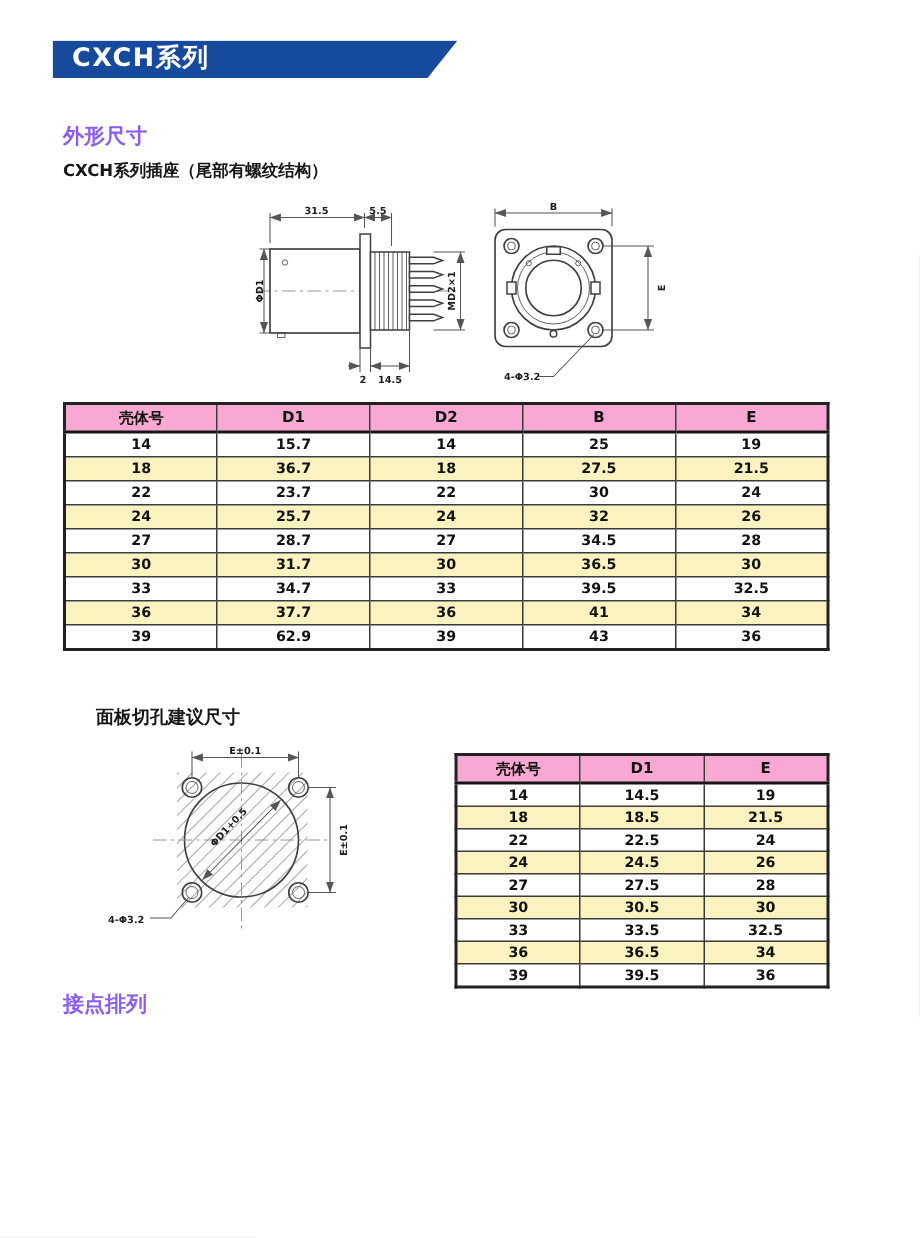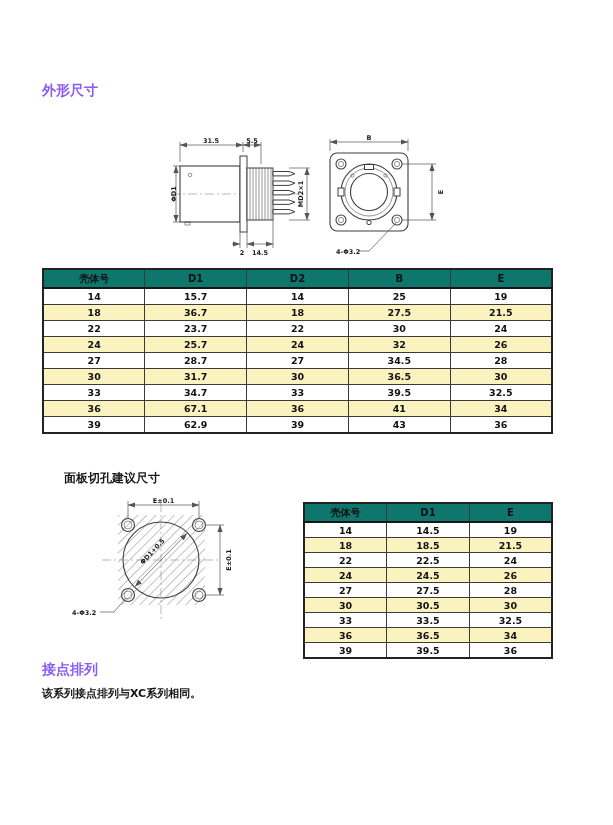--- a/index.html
+++ b/index.html
@@ -24,21 +24,21 @@
   .pos-panel{left:42px;top:470px;padding-left:22px;}
 
   .pos-side{position:absolute;left:168px;top:134px;width:152px;height:124px;}
   .pos-front{position:absolute;left:312px;top:133px;width:142px;height:126px;}
   .pos-cutout{position:absolute;left:56px;top:495px;width:207px;height:172px;}
 
   .dim-table{border-collapse:collapse;table-layout:fixed;border:2px solid #222;}
   .pos-table1{position:absolute;left:42px;top:268px;width:511px;}
   .pos-table2{position:absolute;left:303px;top:502px;width:250px;}
   .dim-table th{
-    background:#0f766e;border:1px solid #3a3a3a;border-bottom:2px solid #161616;
+    background:#f9a8d4;border:1px solid #3a3a3a;border-bottom:2px solid #161616;
     font-size:10px;font-weight:bold;color:#111;height:17px;padding:0;text-align:center;
   }
   .dim-table td{
     border:1px solid #3a3a3a;font-size:9.5px;font-weight:bold;color:#111;
     text-align:center;height:15px;padding:0;background:#fff;
   }
   .pos-table2 td{height:14px;}
   .dim-table tbody tr:nth-child(even) td{background:#faf3c0;}
 
   
@@ -47,22 +47,26 @@
   .partf{stroke:#3f3f3f;stroke-width:1;fill:#fff;}
   .thin{stroke:#3f3f3f;stroke-width:.55;fill:none;}
   .cl{stroke:#8a8a8a;stroke-width:.6;stroke-dasharray:9 3 2 3;fill:none;}
   svg text{font-family:"DejaVu Sans","Liberation Sans",sans-serif;font-size:6.5px;font-weight:600;fill:#1c1c1c;}
 </style>
 </head>
 <body>
 
 <div class="page">
 
+  <div class="banner">
+    <span>CXCH系列</span>
+  </div>
 
   <h2 class="blue-heading pos-outline">外形尺寸</h2>
+  <div class="caption pos-caption">CXCH系列插座（尾部有螺纹结构）</div>
 
   <svg class="pos-side" viewBox="0 0 152 124">
     <defs>
       <marker id="mA" markerWidth="9" markerHeight="8" refX="7.3" refY="3" orient="auto-start-reverse" markerUnits="userSpaceOnUse">
         <path d="M0 0.3 L7.5 3 L0 5.7 Z" fill="#555"></path>
       </marker>
     </defs>
     <line class="cl" x1="3" y1="60" x2="136" y2="60"></line>
     <rect class="part" x="12" y="32" width="60" height="56"></rect>
     <circle class="thin" cx="22" cy="41" r="1.8"></circle>
@@ -186,21 +190,21 @@
         </tr>
         <tr>
           <td>33</td>
           <td>34.7</td>
           <td>33</td>
           <td>39.5</td>
           <td>32.5</td>
         </tr>
         <tr>
           <td>36</td>
-          <td>67.1</td>
+          <td>37.7</td>
           <td>36</td>
           <td>41</td>
           <td>34</td>
         </tr>
         <tr>
           <td>39</td>
           <td>62.9</td>
           <td>39</td>
           <td>43</td>
           <td>36</td>
@@ -296,15 +300,14 @@
         </tr>
         <tr>
           <td>39</td>
           <td>39.5</td>
           <td>36</td>
         </tr>
       </tbody>
     </table>
 
   <h2 class="blue-heading pos-contacts">接点排列</h2>
-  <div class="caption pos-note">该系列接点排列与XC系列相同。</div>
 
 </div>
 
 </body></html>

